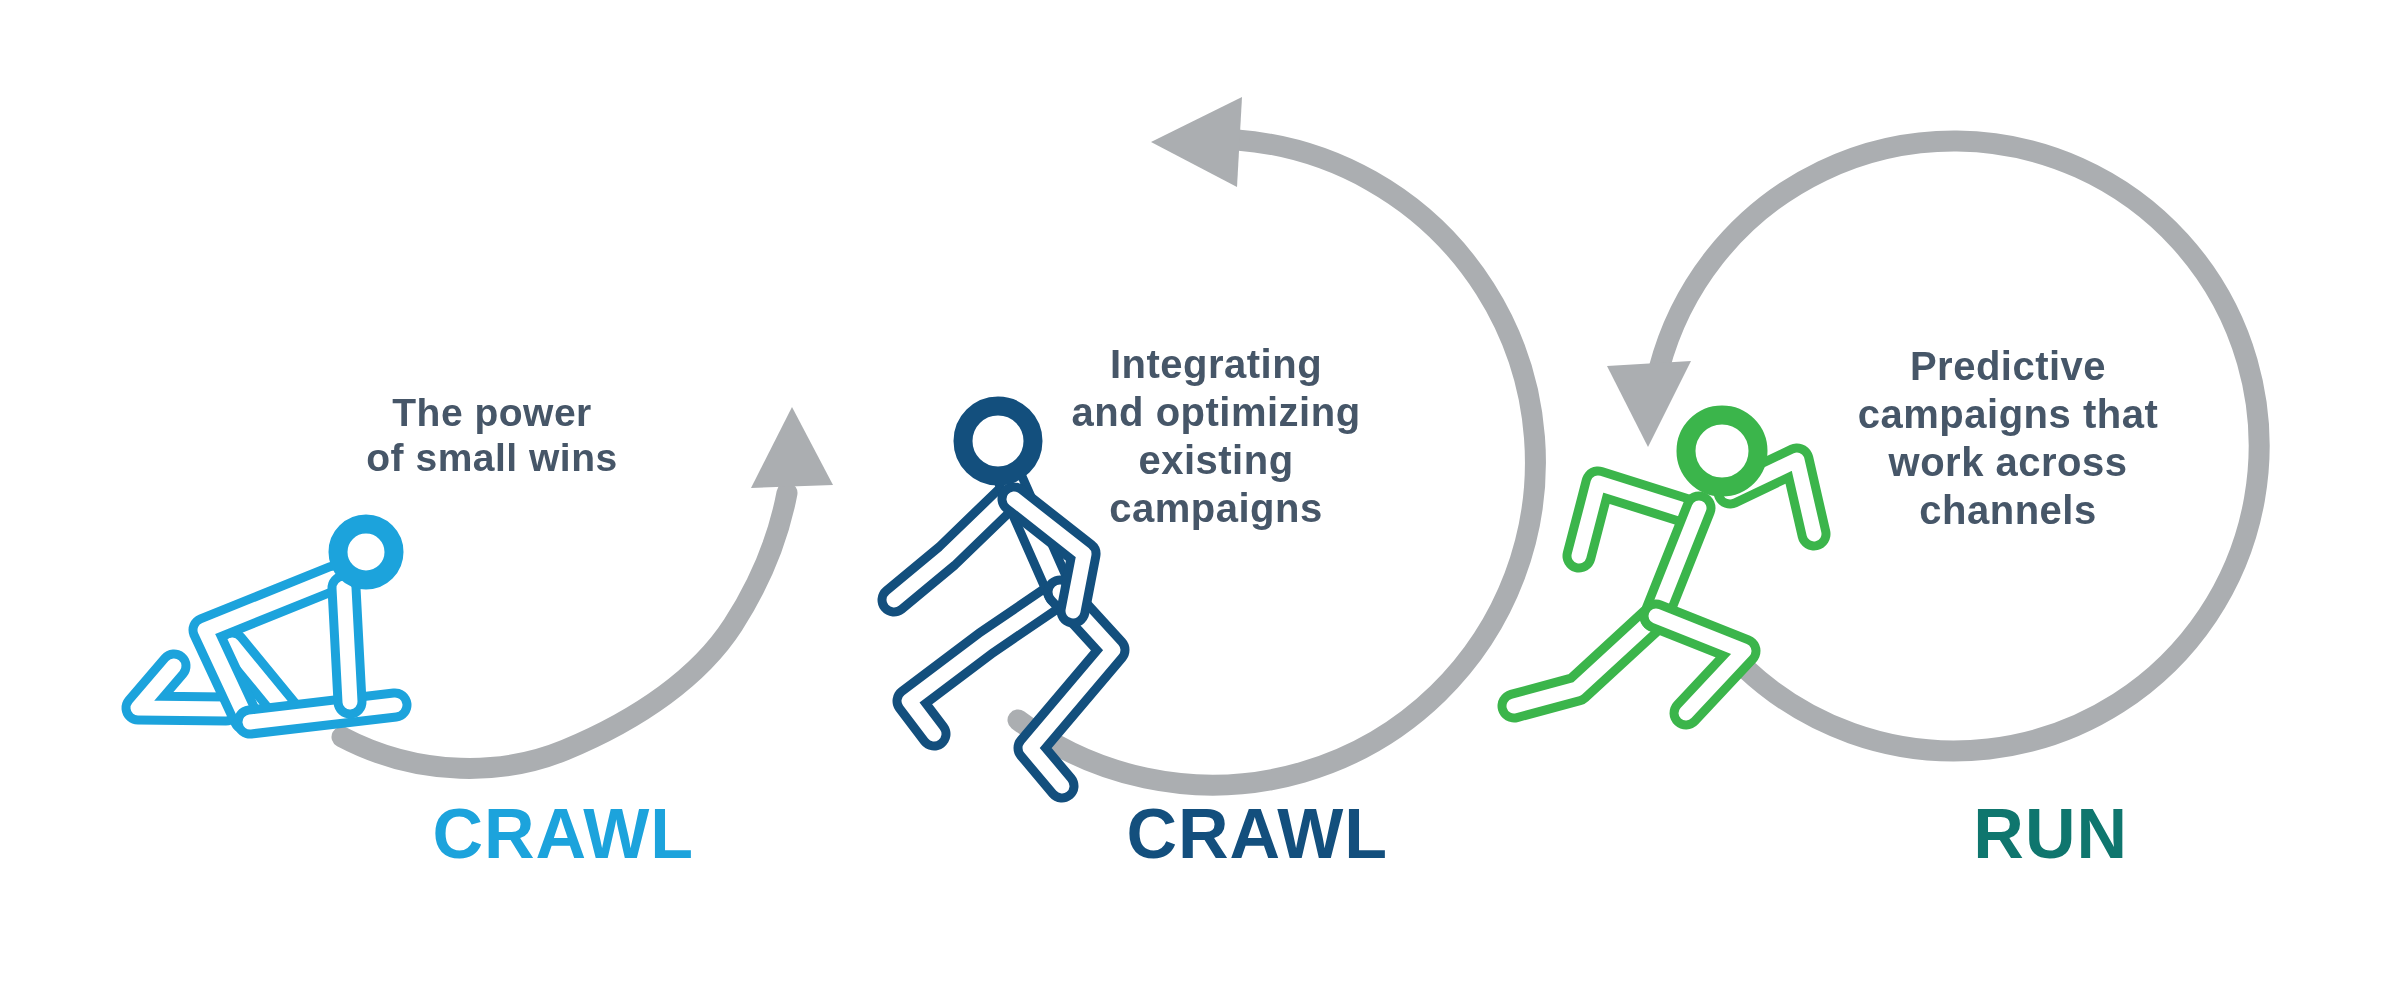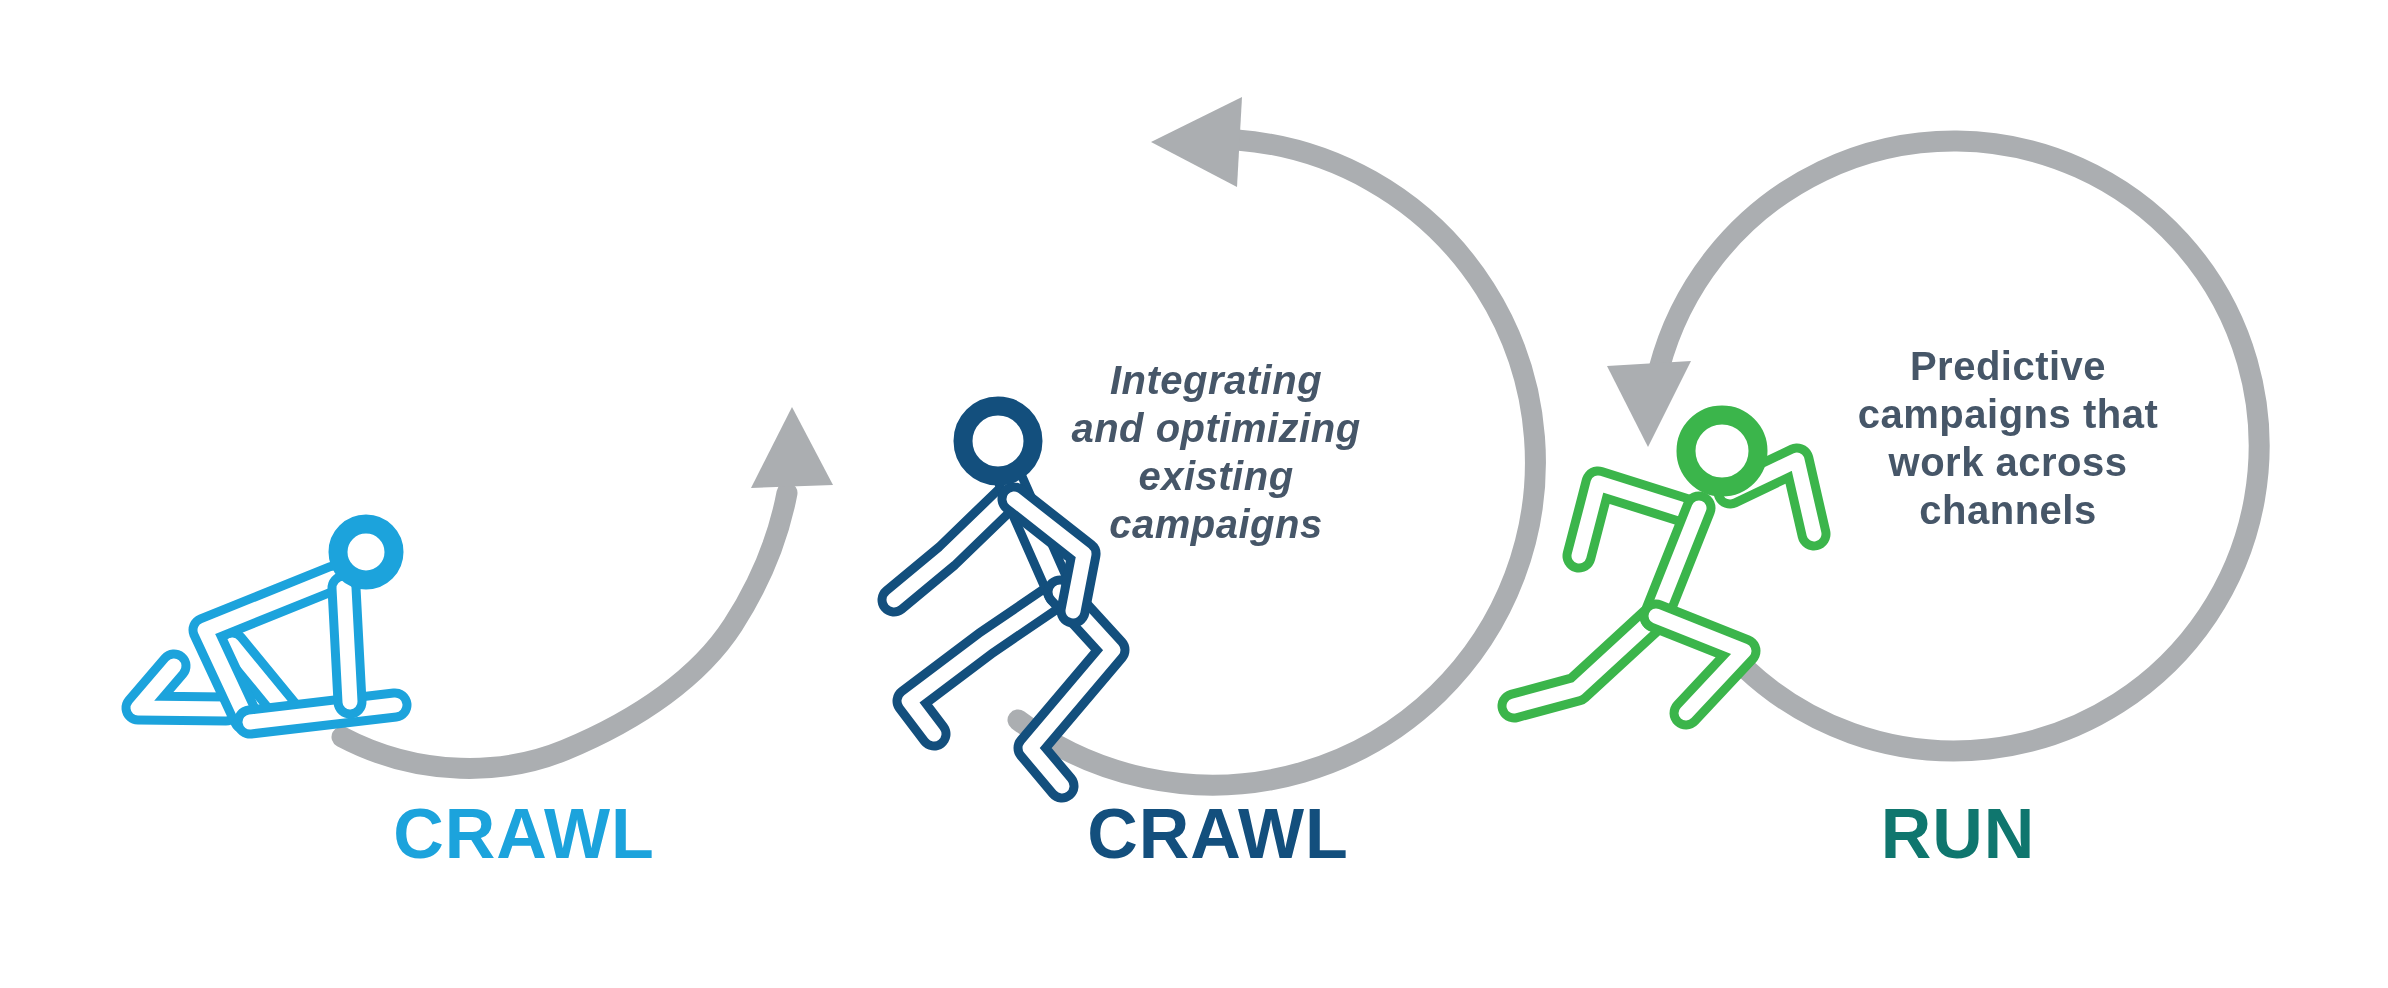--- a/index.html
+++ b/index.html
@@ -16,21 +16,21 @@
     white-space:pre-line;
     text-align:center;
     font-weight:bold;
     font-size:40px;
     line-height:48px;
     letter-spacing:0.5px;
   }
   .desc.crawl{font-size:39px;line-height:45px;}
   .stage-label{
     position:absolute;
-    text-align:center;
+    text-align:right;
     font-weight:bold;
     font-size:70px;
     letter-spacing:1px;
   }
   svg .arc{fill:none;stroke-width:21;stroke-linecap:round;}
   svg .figure path{fill:none;stroke-width:33;stroke-linecap:round;stroke-linejoin:round;}
   svg .figure path.core{stroke:#ffffff;stroke-width:15;}
   svg .figure circle.head{fill:#ffffff;stroke-width:19;}
 </style>
 </head>
@@ -91,22 +91,24 @@
       <path d="M 1699 508 L 1656 616"></path>
       <path class="core" d="M 1699 508 L 1656 616"></path>
       <path d="M 1656 616 L 1744 651 L 1686 713"></path>
       <path class="core" d="M 1656 616 L 1744 651 L 1686 713"></path>
       <path d="M 1730 492 L 1797 460 L 1814 534"></path>
       <path class="core" d="M 1730 492 L 1797 460 L 1814 534"></path>
       <circle class="head" cx="1722" cy="451" r="36"></circle>
     </g>
   </svg>
 
+  <div class="desc crawl" style="left: 322px; top: 390px; width: 340px; color: rgb(70, 86, 104);">The power
+of small wins</div>
 
-  <div class="desc" style="left: 1006px; top: 356px; width: 420px; color: rgb(70, 86, 104); font-style: italic;">Integrating
+  <div class="desc" style="left: 1006px; top: 340px; width: 420px; color: rgb(70, 86, 104);">Integrating
 and optimizing
 existing
 campaigns</div>
 
   <div class="desc" style="left: 1798px; top: 342px; width: 420px; color: rgb(70, 86, 104);">Predictive
 campaigns that
 work across
 channels</div>
 
   <div class="stage-label" style="left: 354px; top: 794px; width: 340px; color: rgb(28, 163, 220);">CRAWL</div>

